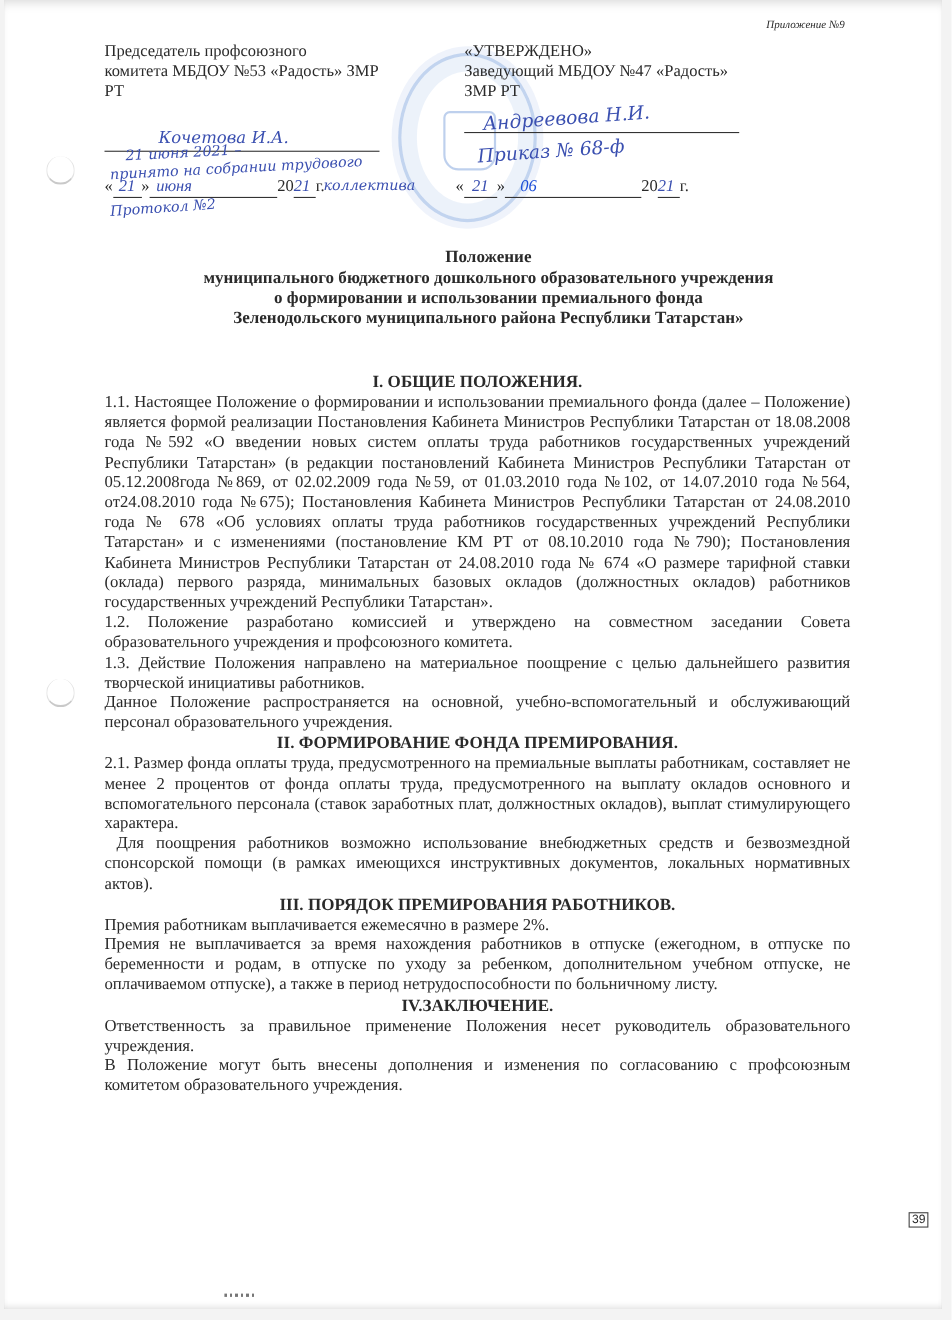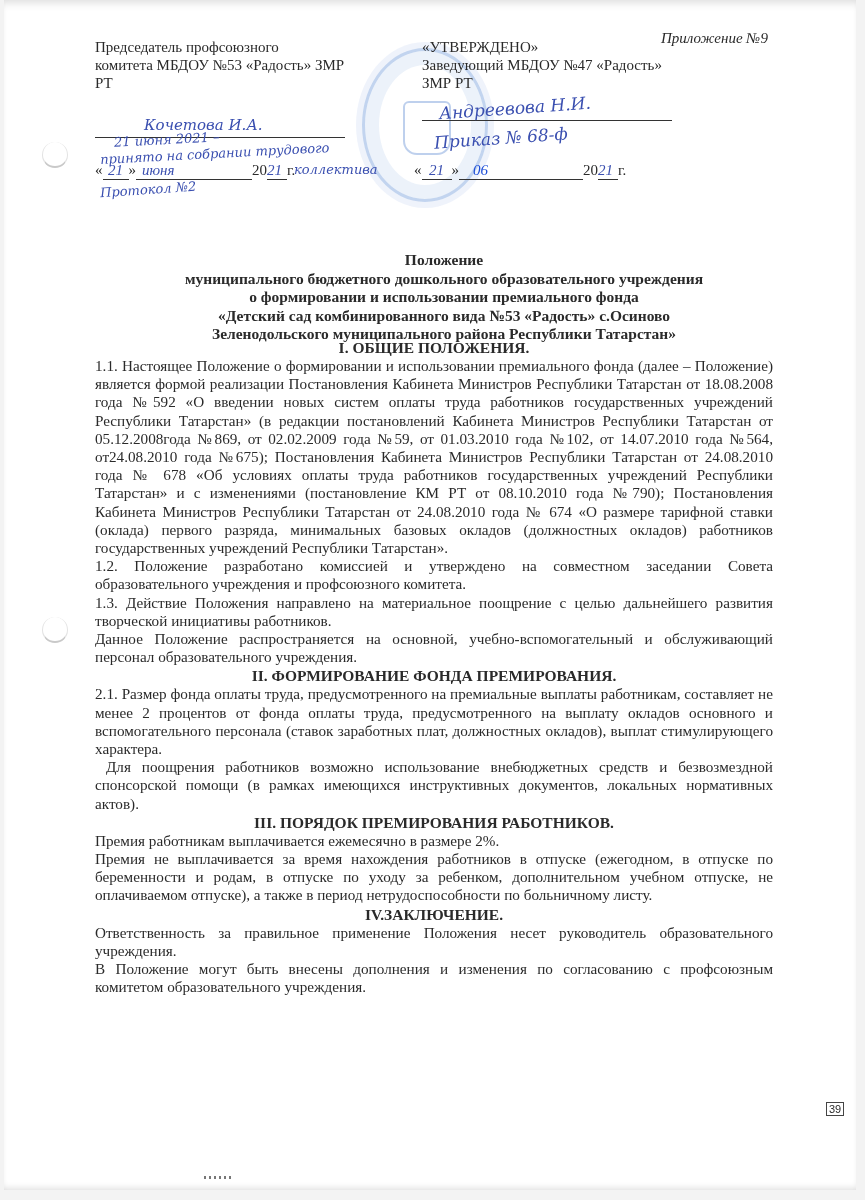--- a/index.html
+++ b/index.html
@@ -8,21 +8,21 @@
     background: #f3f3f3;
     font-family: "Liberation Serif", "DejaVu Serif", serif;
     color: #2a2a2a;
   }
   .page {
     position: absolute; left: 4px; top: 0; width: 852px; height: 1190px;
     background: #ffffff;
     box-shadow: inset 0 8px 10px -6px #d8d8d8, inset 0 -6px 8px -6px #d0d0d0;
   }
   .appendix {
-    position: absolute; right: 88px; top: 30px; font-style: italic; font-size: 15px;
+    position: absolute; right: 88px; top: 17px; font-style: italic; font-size: 10px;
   }
   .approval {
     position: absolute; font-size: 15px; line-height: 18px;
   }
   .approval.left { left: 91px; top: 38px; width: 300px; }
   .approval.right { left: 418px; top: 38px; width: 300px; }
   .approval .line { white-space: nowrap; }
   .sign-line { border-bottom: 1px solid #333; display: inline-block; }
   .hand {
     position: absolute; font-family: "DejaVu Serif", serif; font-style: italic;
@@ -33,21 +33,21 @@
     border-radius: 50%; border: 3px solid rgba(120,160,220,0.45);
     box-shadow: 0 0 0 6px rgba(120,160,220,0.12), inset 0 0 0 14px rgba(120,160,220,0.14);
   }
   .stamp-inner {
     position: absolute; left: 38px; top: 50px; width: 44px; height: 50px;
     border: 2px solid rgba(110,150,215,0.45); border-radius: 6px 6px 14px 14px;
   }
   .date-row { position: absolute; font-size: 15px; white-space: nowrap; }
   .title-block {
     position: absolute; left: 80px; top: 225px; width: 720px; text-align: center;
-    font-weight: bold; font-size: 15.5px; line-height: 18.5px; margin-top: 26px;
+    font-weight: bold; font-size: 15.5px; line-height: 18.5px;
   }
   .content {
     position: absolute; left: 91px; top: 338px; width: 678px;
     font-size: 15.2px; line-height: 18.2px; text-align: justify;
   }
   .content p { margin: 0; }
   .content h2 {
     margin: 0; text-align: center; font-size: 15.5px; font-weight: bold; line-height: 19px;
   }
   .hole {
@@ -101,21 +101,20 @@
   <div class="hand" style="left:435px;top:98px;font-size:17px;transform:rotate(-4deg);">Андреевова Н.И.</div>
   <div class="hand" style="left:430px;top:128px;font-size:17px;transform:rotate(-4deg);">Приказ № 68-ф</div>
   <div class="date-row" style="left:410px;top:162px;">
     <span>«</span><span class="sign-line" style="width:30px;text-align:center;color:#3a4fb0;font-style:italic;">21</span><span>»</span><span class="sign-line" style="width:110px;color:#1d4ed8;font-style:italic;padding-left:14px;">06</span><span>20</span><span class="sign-line" style="width:20px;color:#3a4fb0;font-style:italic;">21</span><span>г.</span>
   </div>
 
   <div class="title-block">
     <div>Положение</div>
     <div>муниципального бюджетного дошкольного образовательного учреждения</div>
     <div>о формировании и использовании премиального фонда</div>
-    <div>«Детский сад комбинированного вида №53 «Радость» с.Осиново</div>
     <div>Зеленодольского муниципального района Республики Татарстан»</div>
   </div>
 
   <div class="content">
     <h2>I. ОБЩИЕ ПОЛОЖЕНИЯ.</h2>
     <p>1.1. Настоящее Положение о формировании и использовании премиального фонда (далее – Положение) является формой реализации Постановления Кабинета Министров Республики Татарстан от 18.08.2008 года №592 «О введении новых систем оплаты труда работников государственных учреждений Республики Татарстан» (в редакции постановлений Кабинета Министров Республики Татарстан от 05.12.2008года  №869, от 02.02.2009 года №59, от 01.03.2010 года №102, от 14.07.2010 года №564, от24.08.2010 года №675); Постановления Кабинета Министров Республики Татарстан  от 24.08.2010 года № 678 «Об условиях оплаты труда работников государственных учреждений Республики Татарстан» и с изменениями (постановление КМ РТ от 08.10.2010 года №790); Постановления Кабинета Министров Республики Татарстан от 24.08.2010 года № 674 «О размере тарифной ставки (оклада) первого разряда, минимальных базовых окладов (должностных окладов) работников государственных учреждений Республики Татарстан».</p>
     <p>1.2. Положение разработано комиссией и утверждено на совместном заседании Совета образовательного учреждения и профсоюзного комитета.</p>
     <p>1.3. Действие Положения направлено на материальное поощрение с целью дальнейшего развития творческой инициативы работников.</p>
     <p>Данное Положение распространяется на основной, учебно-вспомогательный и обслуживающий персонал образовательного учреждения.</p>
 

